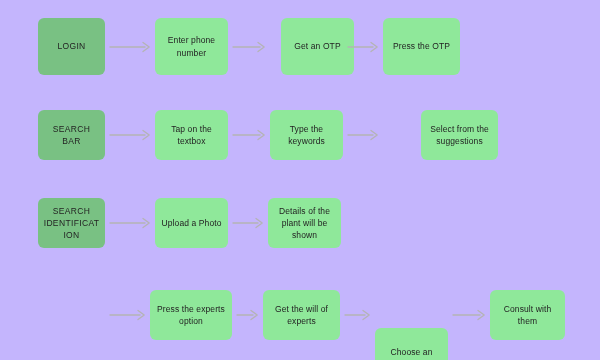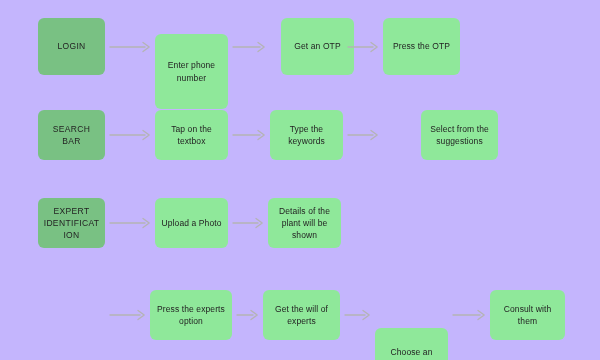--- a/index.html
+++ b/index.html
@@ -73,21 +73,21 @@
   }
 </style>
 </head>
 <body>
 
 <div id="canvas">
     <div class="flow-row" style="top: 18px; height: 57px;">
       <div class="node start" style="position: absolute; left: 38px; top: 0px; width: 67px; height: 57px;">
         <span>LOGIN</span>
       </div>
-      <div class="node step" style="position: absolute; left: 155px; top: 16px; width: 73px; height: 75px; justify-content: center;">
+      <div class="node step" style="position: absolute; left: 155px; top: 0px; width: 73px; height: 57px; justify-content: center;">
         <span>Enter phone number</span>
       </div>
       <div class="node step" style="position: absolute; left: 270px; top: 0px; width: 73px; height: 57px; margin-left: 11px;">
         <span>Get an OTP</span>
       </div>
       <div class="node step" style="position: absolute; left: 383px; top: 0px; width: 77px; height: 57px;">
         <span>Press the OTP</span>
       </div>
       <div class="connector" style="position: absolute; left: 110px; top: 21.5px; width: 40px;">
         <svg width="40" height="12" viewBox="0 0 40 12">
@@ -135,21 +135,21 @@
       </div>
       <div class="connector" style="position: absolute; left: 348px; top: 18px; width: 30px;">
         <svg width="30" height="12" viewBox="0 0 30 12">
           <line x1="0" y1="6" x2="25" y2="6" class="arrow-line"></line>
           <polyline points="23,1.5 29.2,6 23,10.5" class="arrow-head"></polyline>
         </svg>
       </div>
     </div>
     <div class="flow-row" style="top: 198px; height: 50px;">
       <div class="node start" style="position: absolute; left: 38px; top: 0px; width: 67px; height: 50px;">
-        <span>EXPERT IDENTIFICATION</span>
+        <span>SEARCH IDENTIFICATION</span>
       </div>
       <div class="node step" style="position: absolute; left: 155px; top: 0px; width: 73px; height: 50px;">
         <span>Upload a Photo</span>
       </div>
       <div class="node step" style="position: absolute; left: 268px; top: 0px; width: 73px; height: 50px;">
         <span>Details of the plant will be shown</span>
       </div>
       <div class="connector" style="position: absolute; left: 110px; top: 18px; width: 40px;">
         <svg width="40" height="12" viewBox="0 0 40 12">
           <line x1="0" y1="6" x2="35" y2="6" class="arrow-line"></line>

